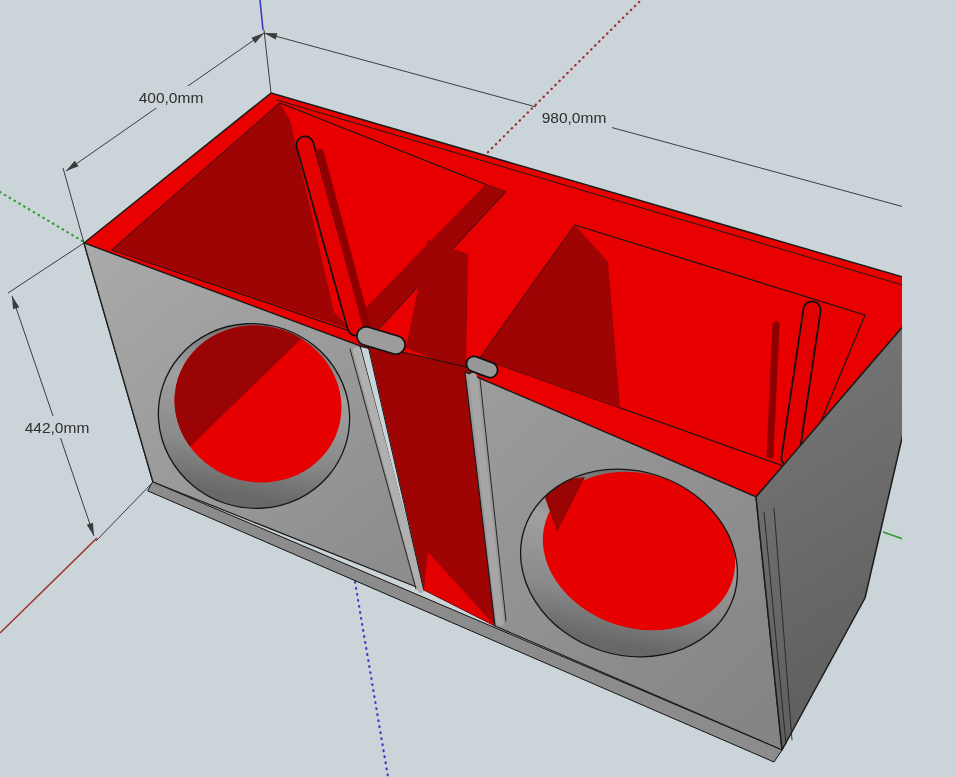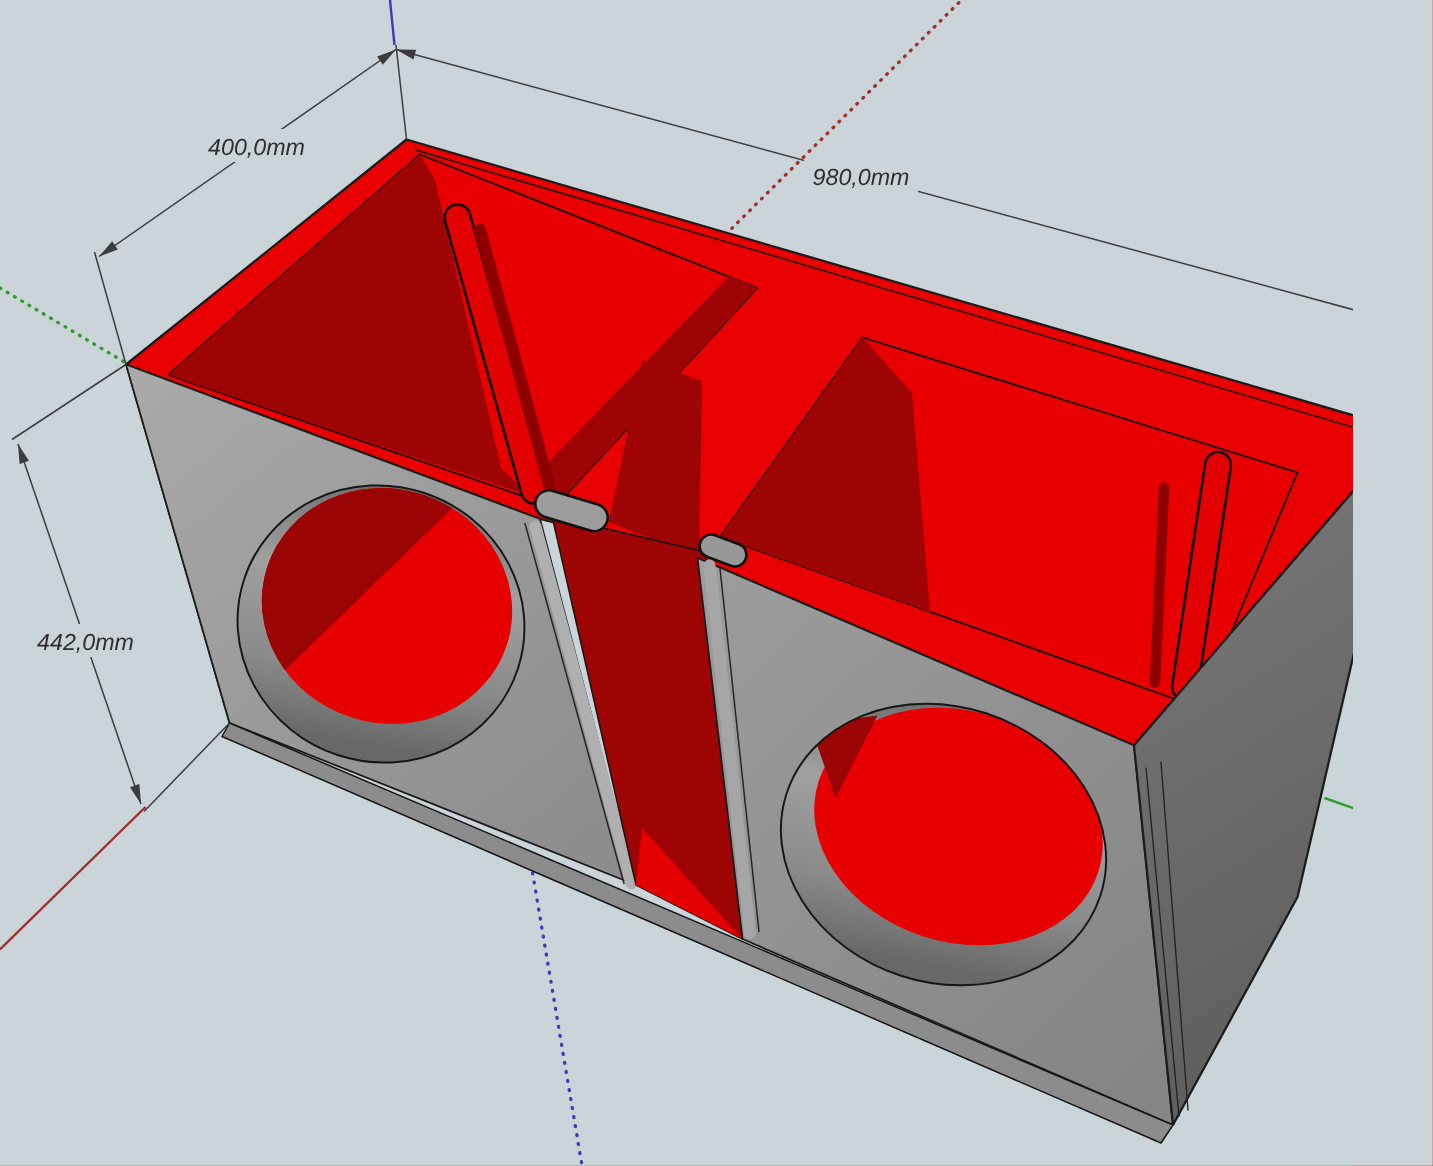--- a/index.html
+++ b/index.html
@@ -1,21 +1,20 @@
 <!DOCTYPE html>
 <html><head>
 <meta charset="utf-8">
 <style>
   html, body { margin: 0; padding: 0; background: #cbd5d9; }
   .stage {
     position: relative;
     width: 902px; height: 777px;
     overflow: hidden;
     font-family: "Liberation Sans", sans-serif;
-    font-style: italic;
   }
   svg { display: block; }
   text.dim-label {
     font-family: "Liberation Sans", sans-serif;
     font-size: 15.5px;
     fill: #2e2e2e;
   }
 </style>
 </head>
 <body>

